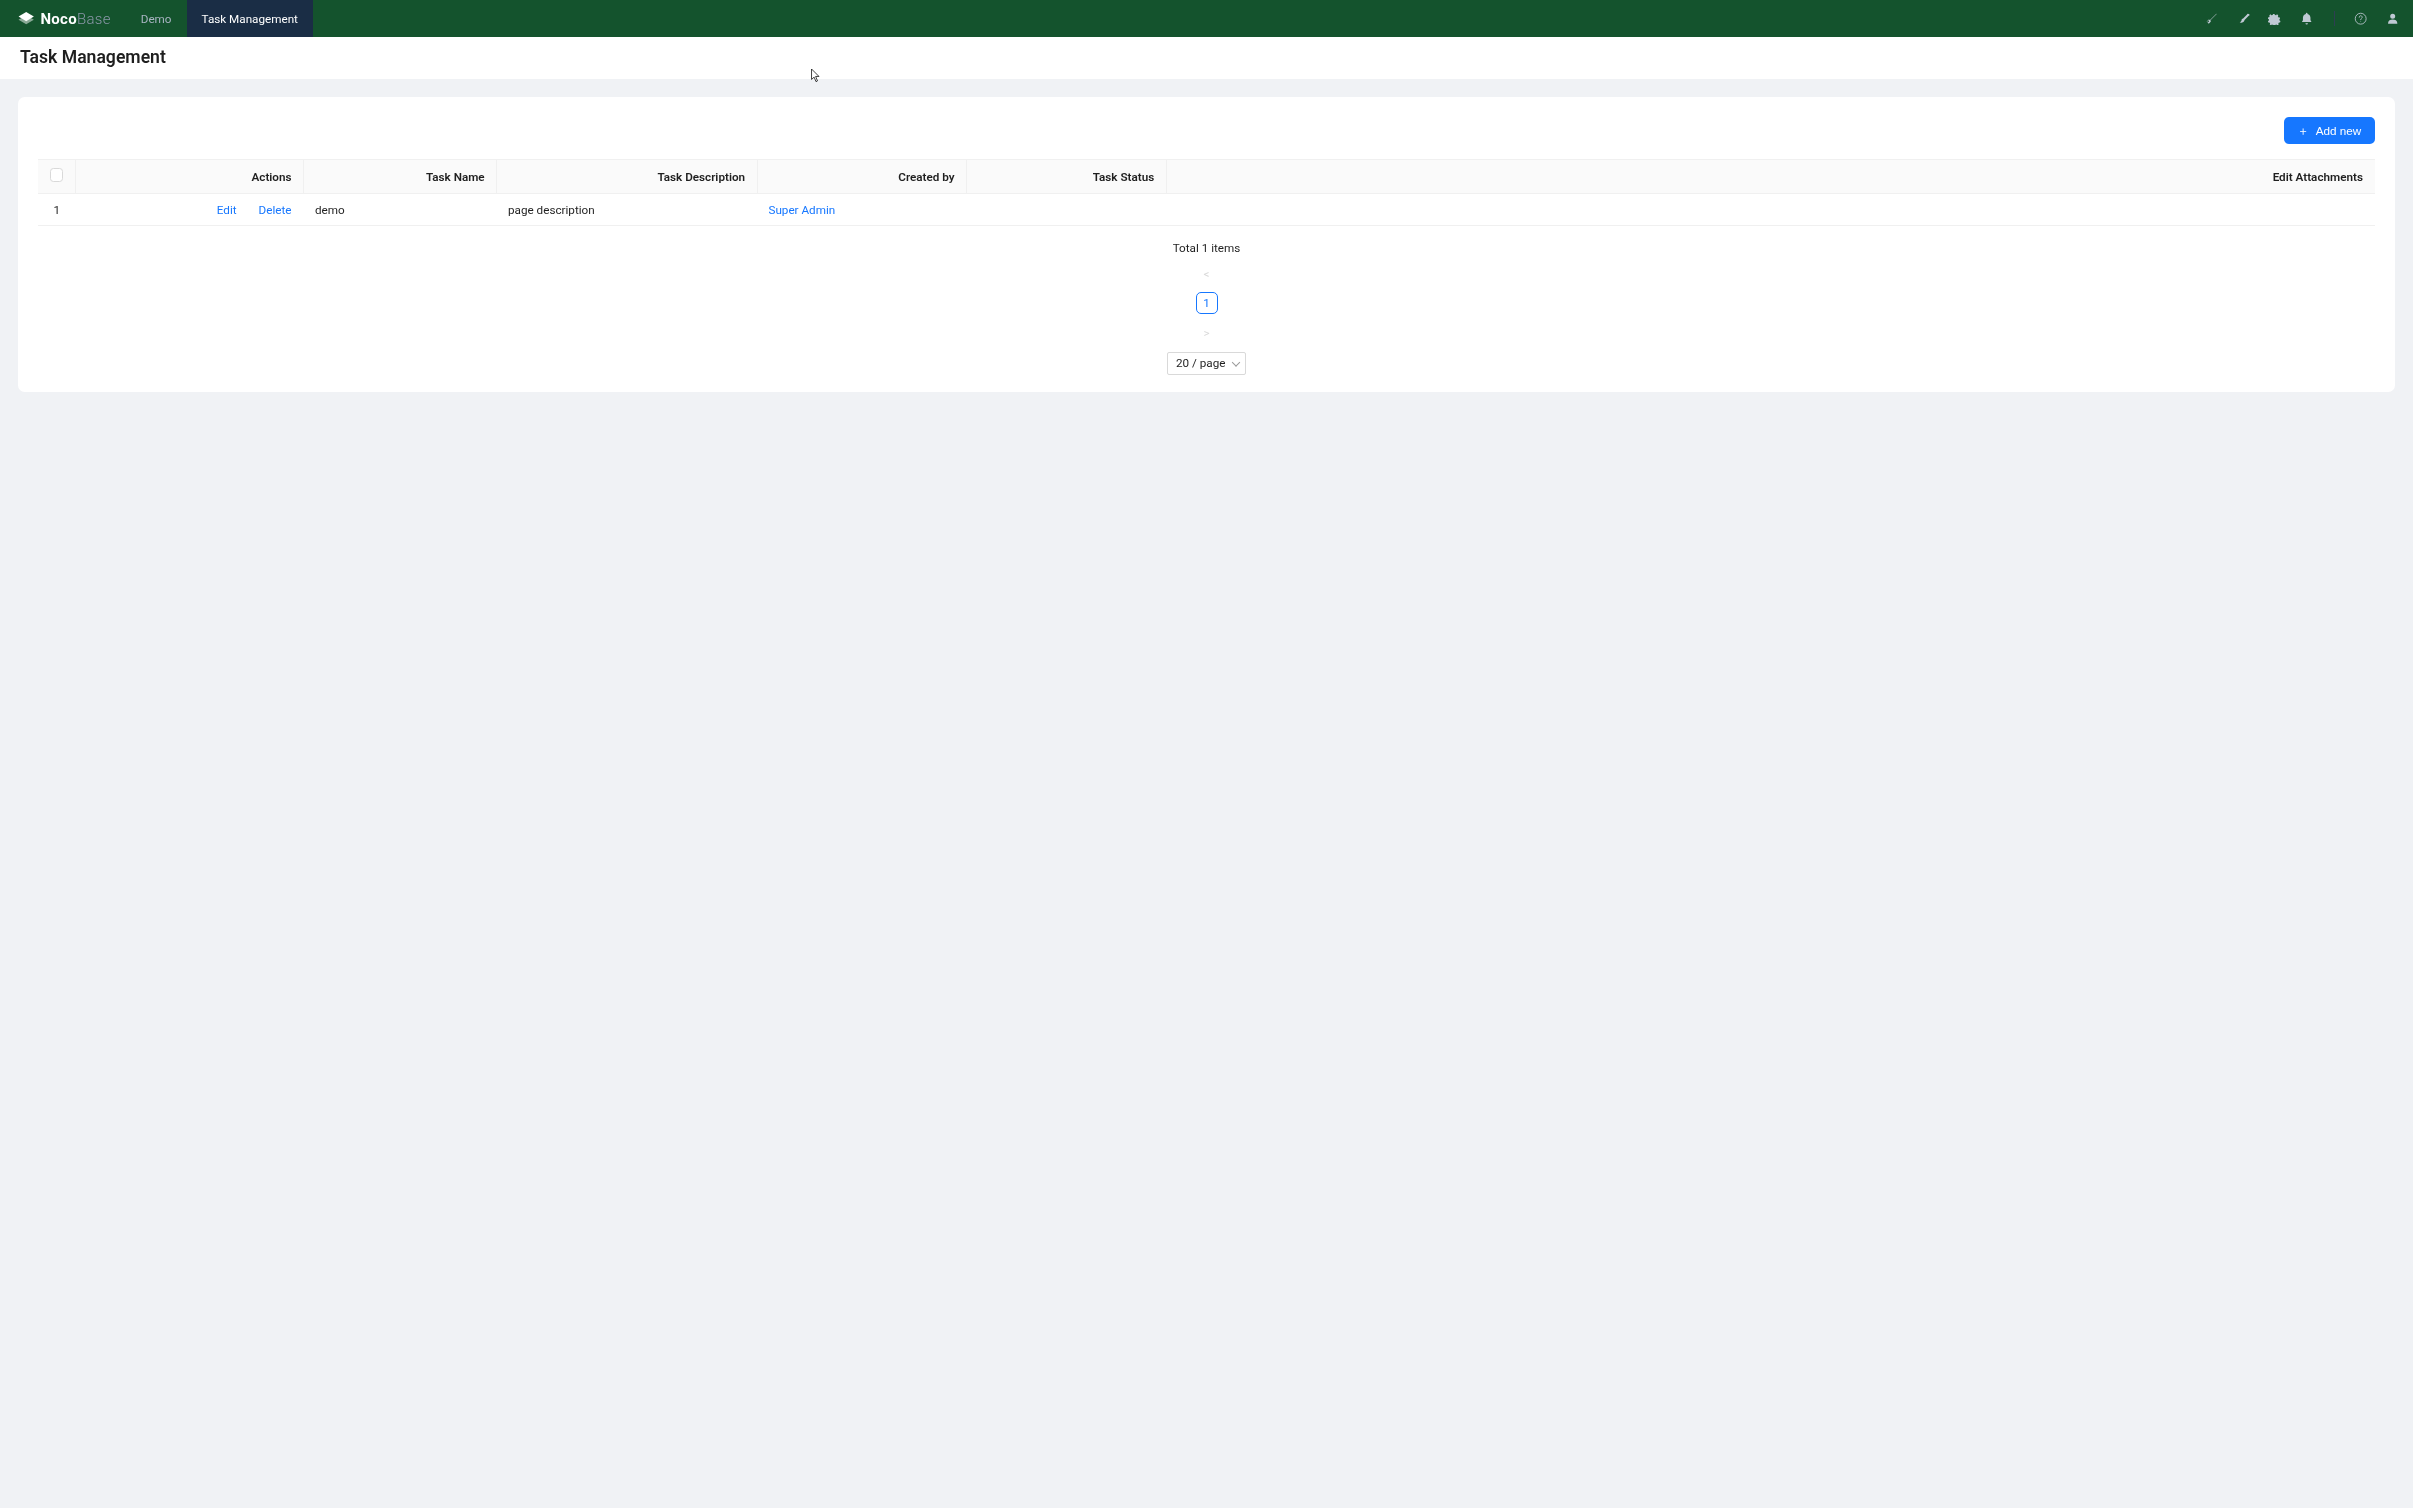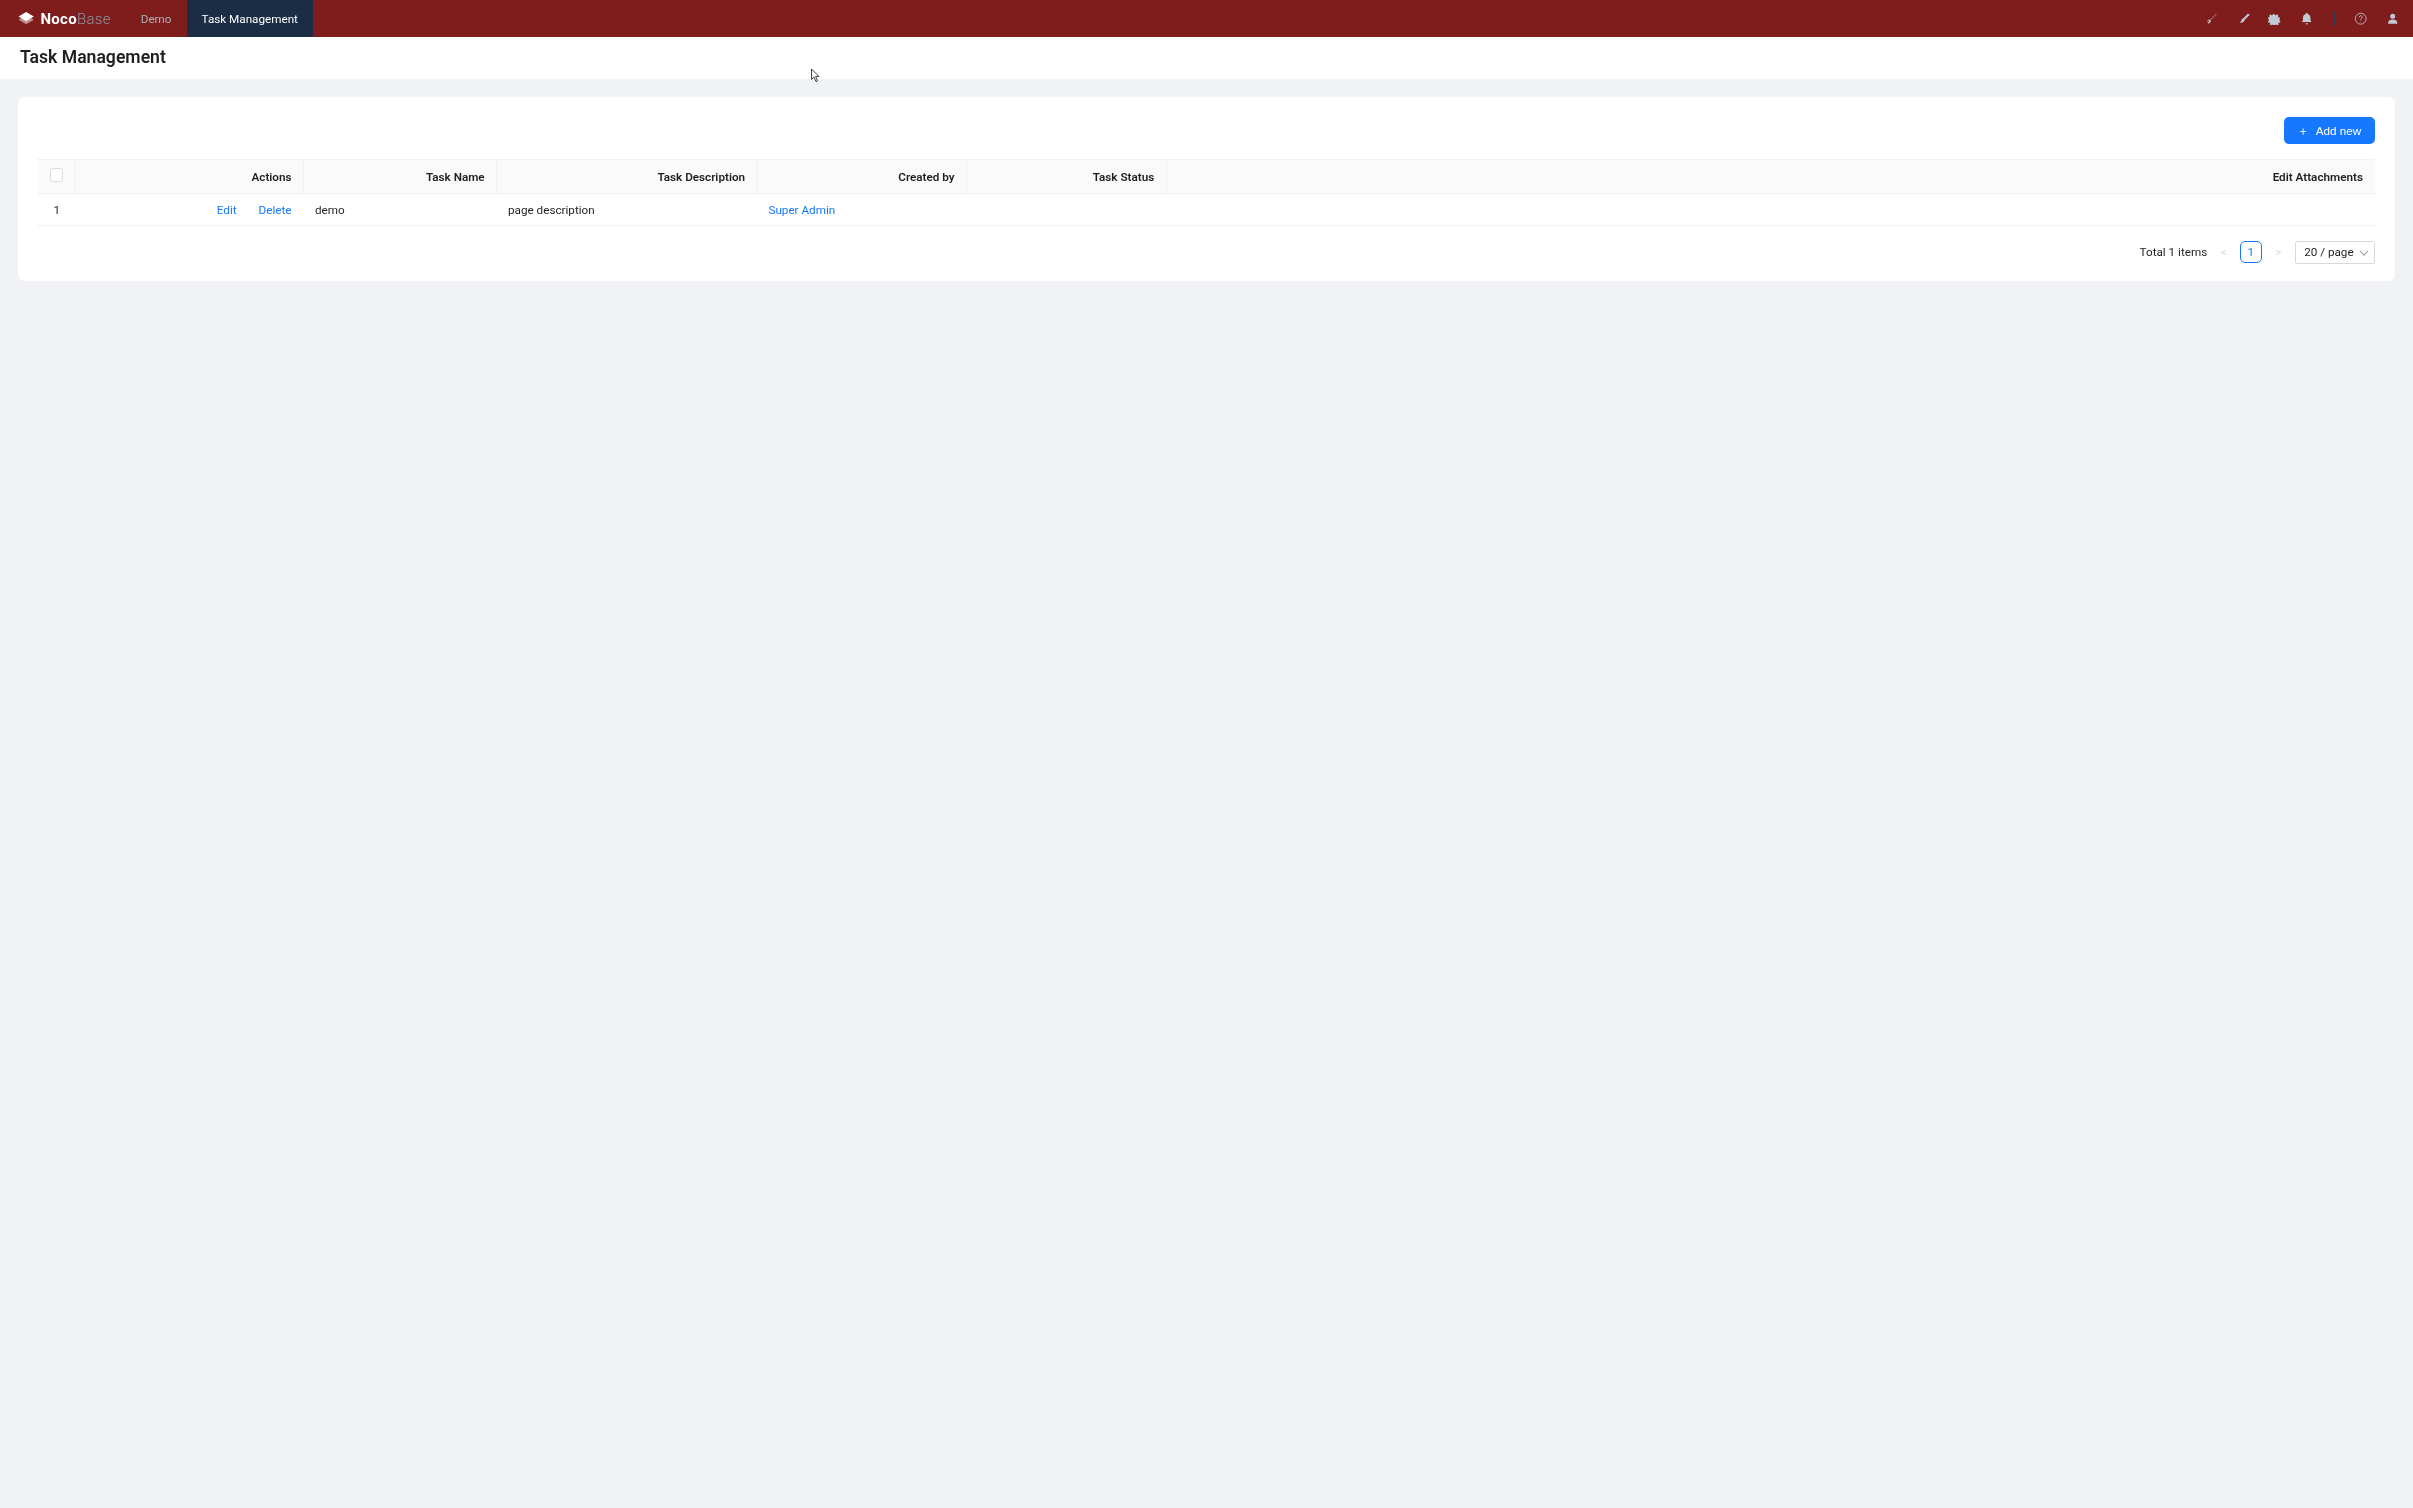--- a/index.html
+++ b/index.html
@@ -3,21 +3,21 @@
 <meta charset="utf-8">
 <style>
   * { box-sizing: border-box; margin: 0; padding: 0; }
   body {
     font-family: -apple-system, BlinkMacSystemFont, "Segoe UI", Roboto, "Helvetica Neue", Arial, sans-serif;
     background: #f0f2f5;
     color: rgba(0,0,0,0.88);
     font-size: 11.7px;
   }
   .header {
-    background: #7f1d1d;
+    background: #14532d;
     height: 37px;
     display: flex;
     padding: 0 13.4px 0 17px;
     color: #fff;
   }
   .logo {
     display: flex;
     align-items: center;
     gap: 5px;
     margin-right: 15px;
@@ -100,20 +100,21 @@
   .checkbox {
     width: 13.4px; height: 13.4px; border: 0.8px solid #d9d9d9; border-radius: 3.4px; background:#fff; cursor:pointer; display:inline-block;
   }
   .pager {
     display: flex;
     align-items: center;
     justify-content: flex-end;
     gap: 11.7px;
     margin-top: 15px;
     color: rgba(0,0,0,0.88);
+    flex-direction: column;
   }
   .pager-arrow { color: #d9d9d9; cursor: pointer; padding:0 1.7px;}
   .pager-page {
     border: 0.8px solid #1677ff;
     color: #1677ff;
     border-radius: 5px;
     width: 22px; height: 22px;
     display: flex; align-items:center; justify-content:center;
     cursor: pointer;
   }

